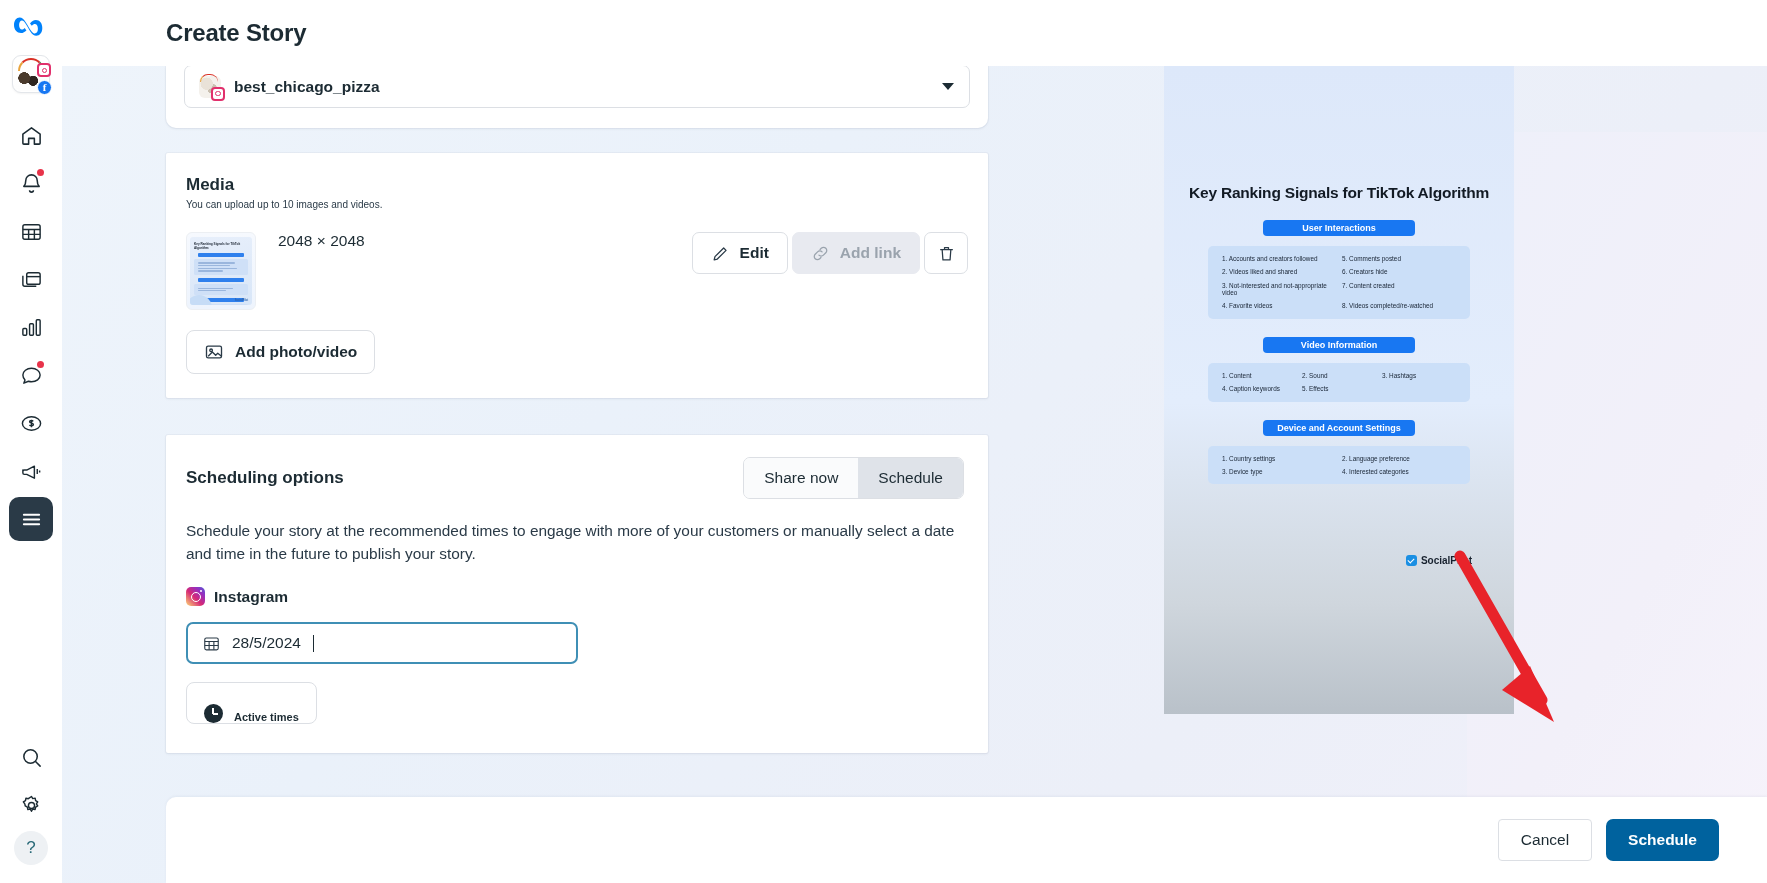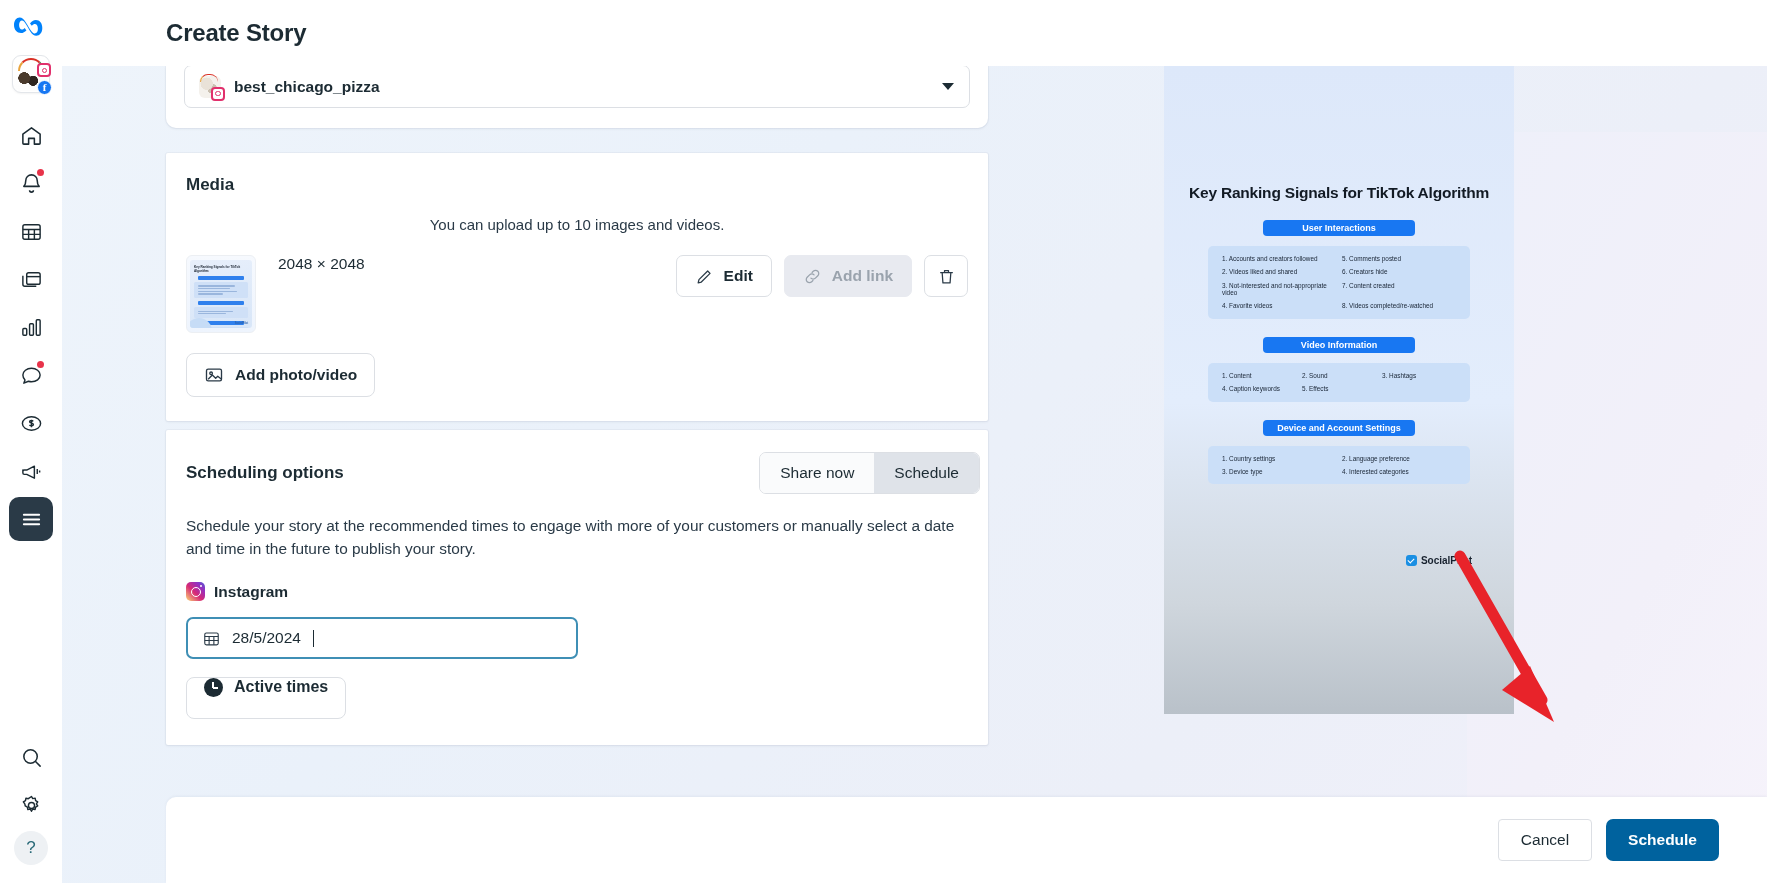--- a/index.html
+++ b/index.html
@@ -120,57 +120,57 @@
   }
   .acct-name { font-size: 15.5px; color: #1c2b33; font-weight: bold; }
   .caret {
     position: absolute; right: 15px; width: 0; height: 0;
     border-left: 6px solid transparent; border-right: 6px solid transparent; border-top: 7px solid #1c2b33;
   }
 
   
   .media-card { margin-top: 25px; padding: 22px 20px 24px 20px; }
   .sec-title { font-size: 17px; font-weight: 700; color: #1c2b33; }
-  .sec-sub { font-size: 15px; color: #2a3a47; margin-top: 21px; text-align: center; }
+  .sec-sub { font-size: 10px; color: #2a3a47; margin-top: 4px; }
   .media-row { display: flex; align-items: flex-start; margin-top: 22px; }
   .thumb {
     width: 70px; height: 78px; border-radius: 6px; flex: none; overflow: hidden;
     background: linear-gradient(#f6f9fe,#eef4fd); border: 1px solid #eceff3; position: relative;
     padding: 4px 3px;
   }
   .thumb-inner {
     width: 100%; height: 100%; border-radius: 3px; position: relative; overflow: hidden;
     background: linear-gradient(170deg,#e7effb 0%, #dfeaf9 55%, #d8e6f8 100%);
   }
   .t-title { font-size: 3.1px; font-weight: 700; color: #17212e; margin: 5px 0 0 4px; }
   .t-hdr { height: 4px; background: #2f80ed; border-radius: 1px; margin: 3px 8px 2px 8px; }
   .t-box { background: #cfe0f7; border-radius: 1.5px; margin: 0 4px 3px 4px; height: 16px;
            display: flex; flex-direction: column; justify-content: center; gap: 1.5px; padding: 0 4px; }
   .t-line { height: 1.2px; background: #9ab6dd; border-radius: 1px; }
   .t-box.small { height: 11px; }
   .t-cloud { position: absolute; left: -4px; bottom: -3px; width: 26px; height: 13px;
              background: #c6dcf6; border-radius: 13px 13px 0 0; }
   .t-sp { position: absolute; right: 4px; bottom: 3px; font-size: 2.6px; color: #2a5fa8; font-weight: 700; }
   .dims { font-size: 15.5px; color: #1c2b33; margin-left: 22px; }
-  .media-actions { margin-left: auto; display: flex; align-items: center; gap: 12px; }
+  .media-actions { margin-left: auto; display: flex; align-items: center; gap: 4px; }
   .btn {
     height: 42px; border-radius: 7px; border: 1px solid #dcdfe4; background: #fff;
     display: inline-flex; align-items: center; gap: 10px; padding: 0 18px;
     font-size: 15.5px; font-weight: 700; color: #1c2b33; cursor: pointer;
   }
   .btn.disabled { background: #e8eaf0; border-color: #e8eaf0; color: #9aa3ad; cursor: default; }
   .btn.icon-only { padding: 0; width: 44px; justify-content: center; }
   .add-photo {
     margin-top: 20px; height: 44px; border-radius: 8px; border: 1px solid #dcdfe4; background: #fff;
     display: inline-flex; align-items: center; gap: 11px; padding: 0 17px;
     font-size: 15.5px; font-weight: 700; color: #1c2b33; cursor: pointer;
   }
 
   
-  .sched-card { margin-top: 9px; padding: 22px 8px 26px 20px; }
+  .sched-card { margin-top: 37px; padding: 22px 24px 26px 20px; }
   .sched-head { display: flex; align-items: center; }
   .seg {
     margin-left: auto; display: flex; border-radius: 7px; overflow: hidden;
     border: 1px solid #dcdfe4;
   }
   .seg-btn {
     height: 40px; padding: 0 20px; display: flex; align-items: center; justify-content: center;
     font-size: 15.5px; color: #1c2b33; background: #fafbfc; cursor: pointer; border: none;
     font-family: inherit;
   }
@@ -194,22 +194,22 @@
   .dt-row { display: flex; gap: 7px; margin-top: 16px; }
   .field {
     height: 42px; border-radius: 7px; display: flex; align-items: center; gap: 11px;
     padding: 0 14px; background: #fff; font-size: 15.5px; color: #1c2b33; cursor: text;
   }
   .field.date { width: 392px; border: 2px solid #3f8fb5; }
   .field.time { flex: 1 1 auto; border: 1px solid #dcdfe4; }
   .caret-bar { display: inline-block; width: 1px; height: 17px; background: #1c2b33; margin-left: 1px; }
   .active-times {
     margin-top: 18px; height: 42px; border-radius: 8px; border: 1px solid #dcdfe4; background: #fff;
-    display: inline-flex; align-items: flex-start; gap: 11px; padding: 0 17px;
-    font-size: 16px; font-weight: 700; color: #1c2b33; cursor: pointer;
+    display: inline-flex; align-items: flex-end; gap: 11px; padding: 0 17px;
+    font-size: 11px; font-weight: 700; color: #1c2b33; cursor: pointer;
   }
   .clock-solid {
     width: 19px; height: 19px; border-radius: 50%; background: #1c2b33; position: relative; flex: none;
   }
   .clock-solid::before {
     content:""; position:absolute; left: 8.2px; top: 4px; width: 1.6px; height: 6px; background: #fff;
   }
   .clock-solid::after {
     content:""; position:absolute; left: 9px; top: 9px; width: 4.6px; height: 1.6px; background: #fff;
   }

